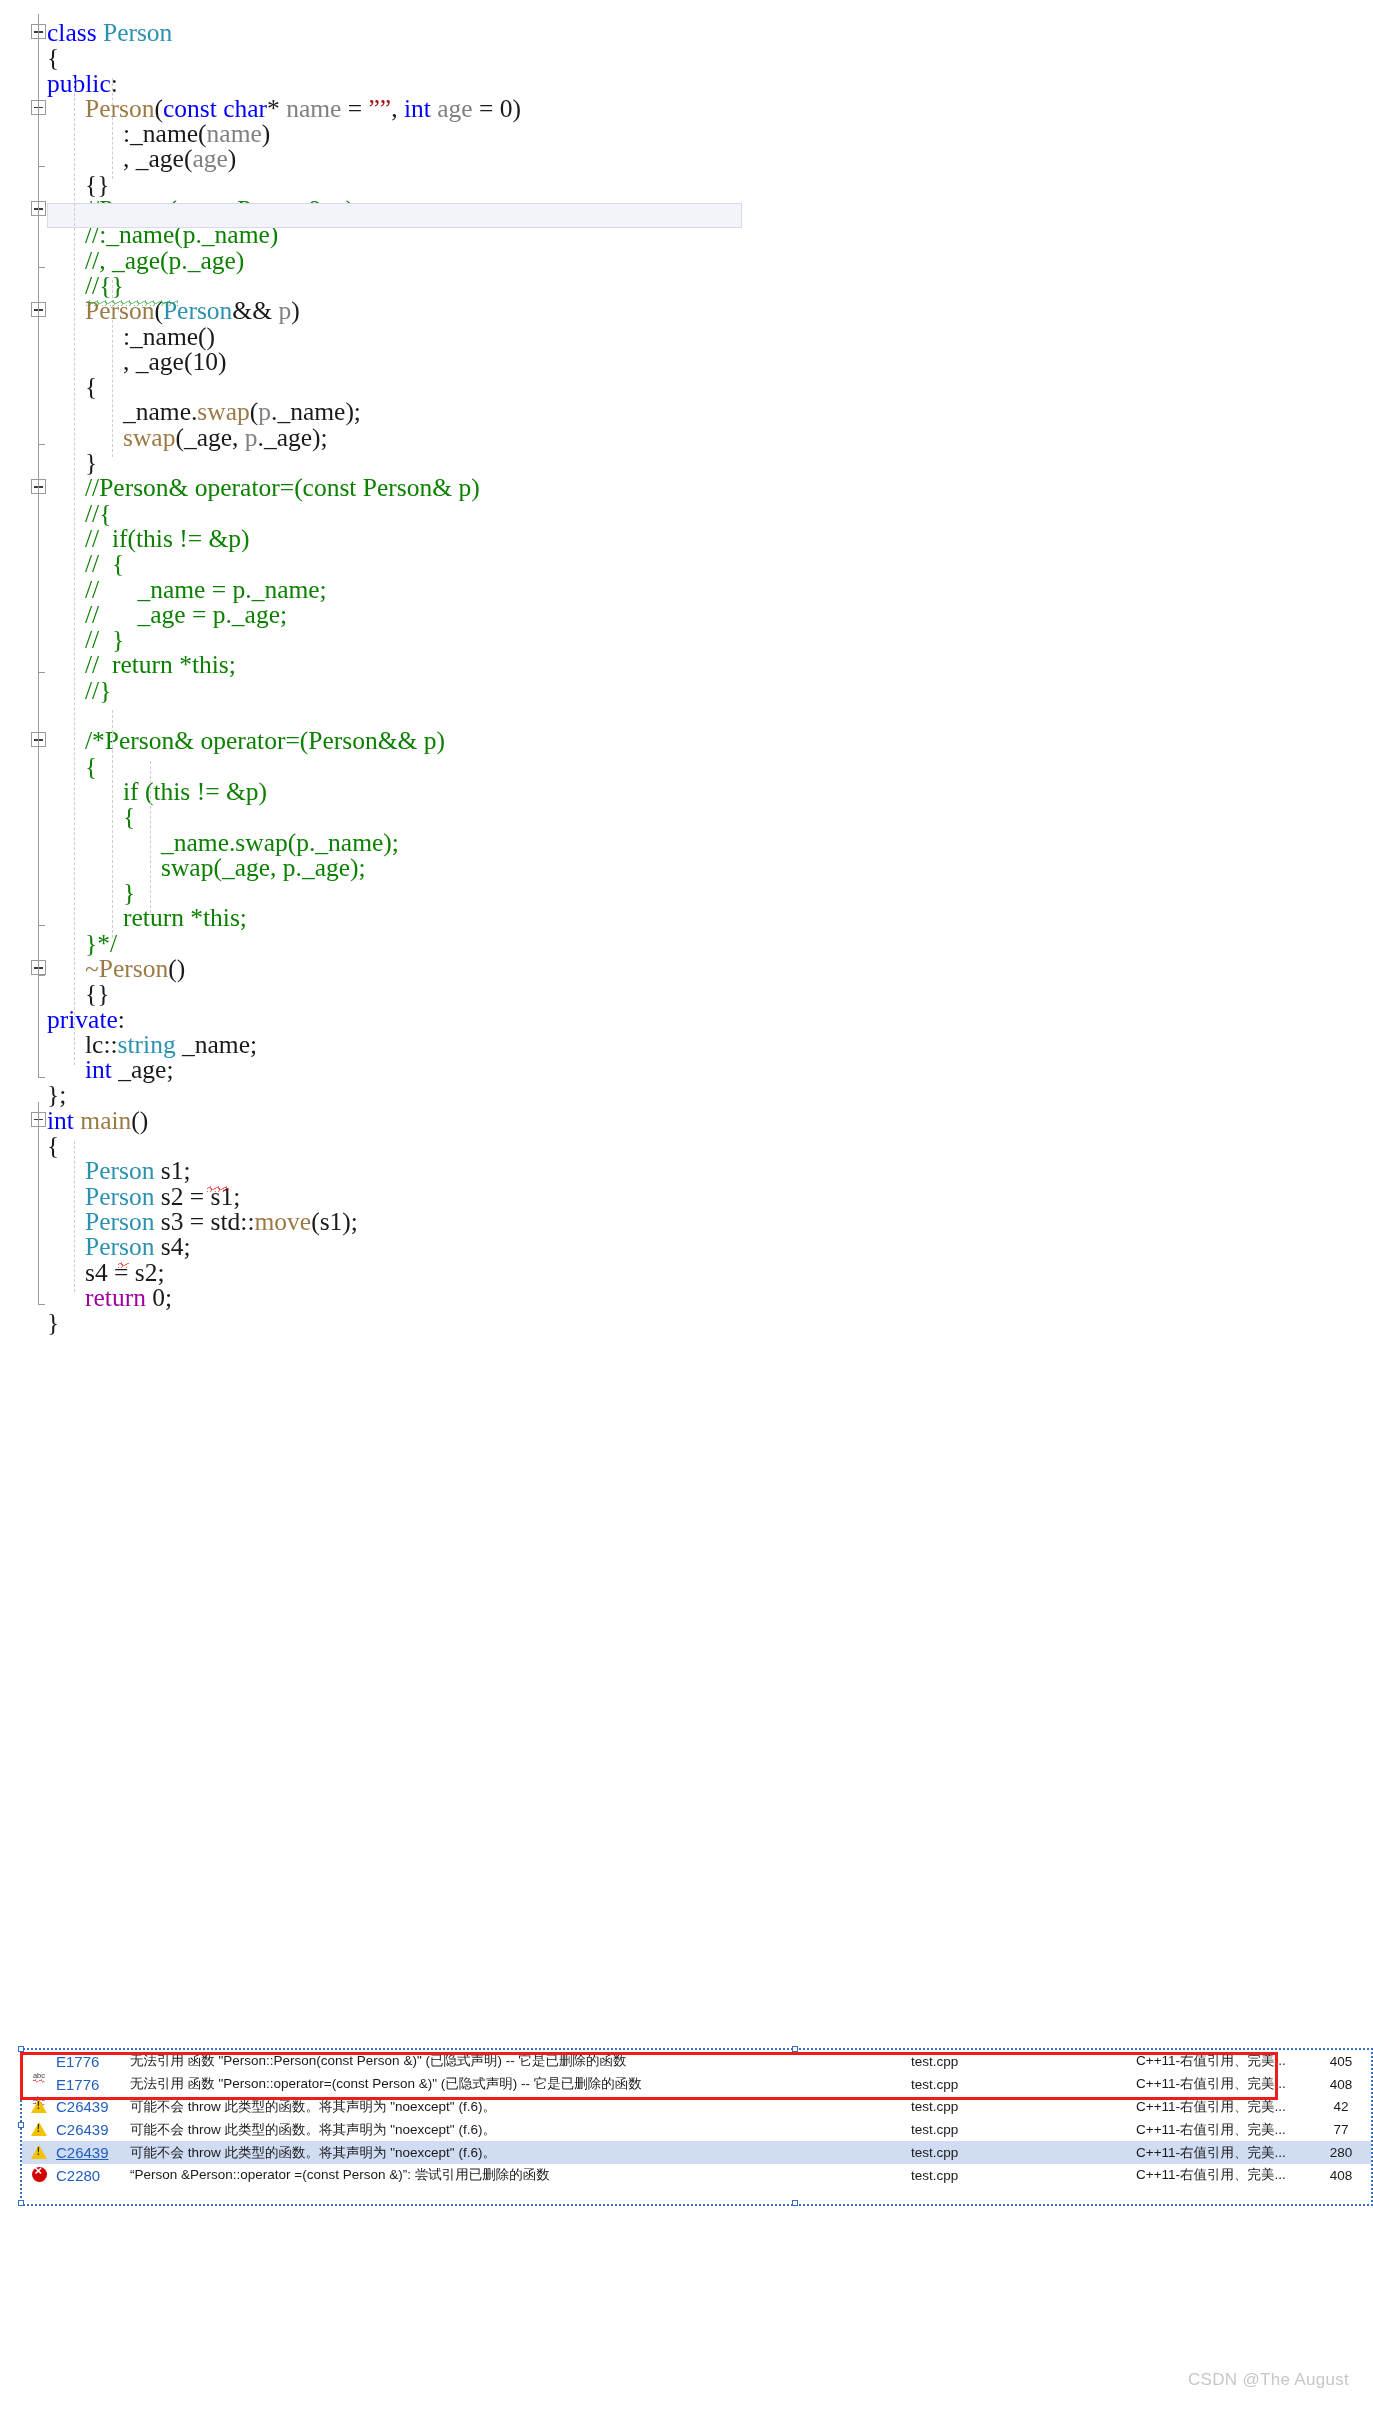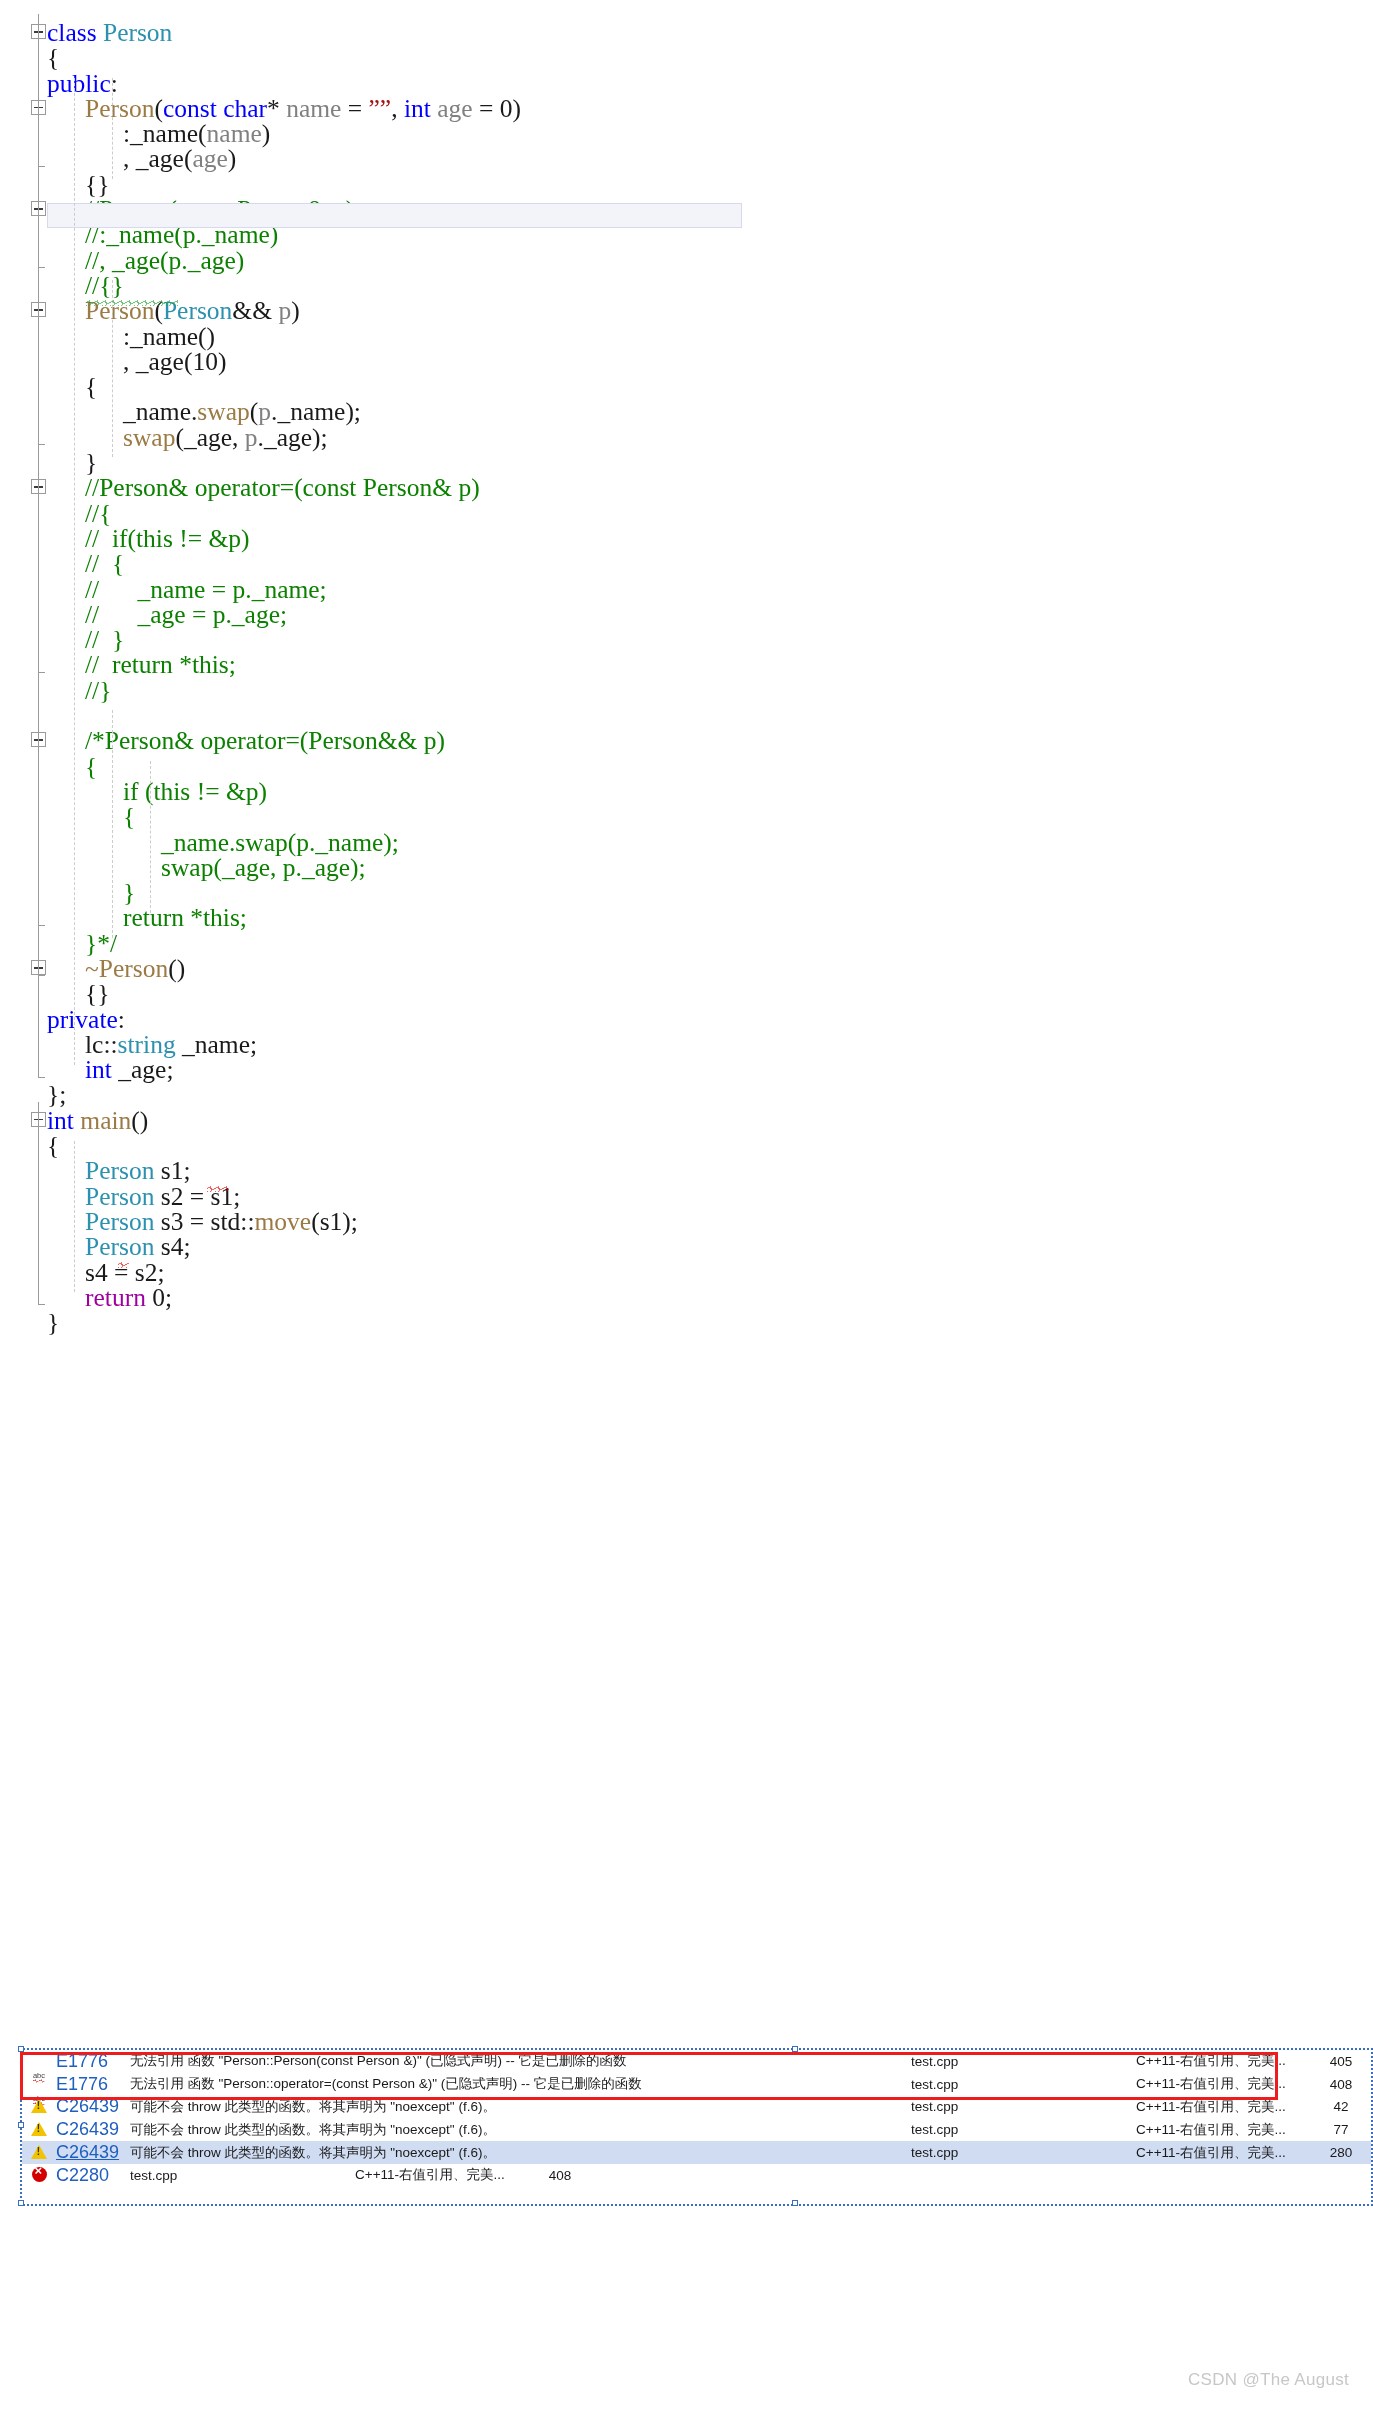--- a/index.html
+++ b/index.html
@@ -139,21 +139,21 @@
   .err-icon {
     width: 34px;
     text-align: center;
     flex: 0 0 34px;
     font-size: 13px;
     line-height: 1;
   }
   .err-code {
     flex: 0 0 74px;
     color: #1f5fbf;
-    font-size: 18px;
+    font-size: 15px;
   }
   .err-code.underline { text-decoration: underline; }
   .err-desc { flex: 1 1 auto; overflow: hidden; white-space: nowrap; }
   .err-file { flex: 0 0 225px; }
   .err-proj { flex: 0 0 175px; }
   .err-ln   { flex: 0 0 60px; text-align: center; }
 
   .warn-tri {
     display: inline-block;
     width: 0; height: 0;
@@ -280,20 +280,21 @@
         <div class="err-icon"><span class="warn-tri"></span></div>
         <div class="err-code underline">C26439</div>
         <div class="err-desc">可能不会 throw 此类型的函数。将其声明为 "noexcept" (f.6)。</div>
         <div class="err-file">test.cpp</div>
         <div class="err-proj">C++11-右值引用、完美...</div>
         <div class="err-ln">280</div>
       </div>
       <div class="err-row">
         <div class="err-icon"><span class="err-circ"></span></div>
         <div class="err-code">C2280</div>
+        <div class="err-desc">“Person &amp;Person::operator =(const Person &amp;)”: 尝试引用已删除的函数</div>
         <div class="err-file">test.cpp</div>
         <div class="err-proj">C++11-右值引用、完美...</div>
         <div class="err-ln">408</div>
       </div>
     </div>
   <div class="handle" style="left:-4px;top:-4px;"></div>
   <div class="handle" style="left:770px;top:-4px;"></div>
   <div class="handle" style="left:-4px;top:72px;"></div>
   <div class="handle" style="left:-4px;top:150px;"></div>
   <div class="handle" style="left:770px;top:150px;"></div>

